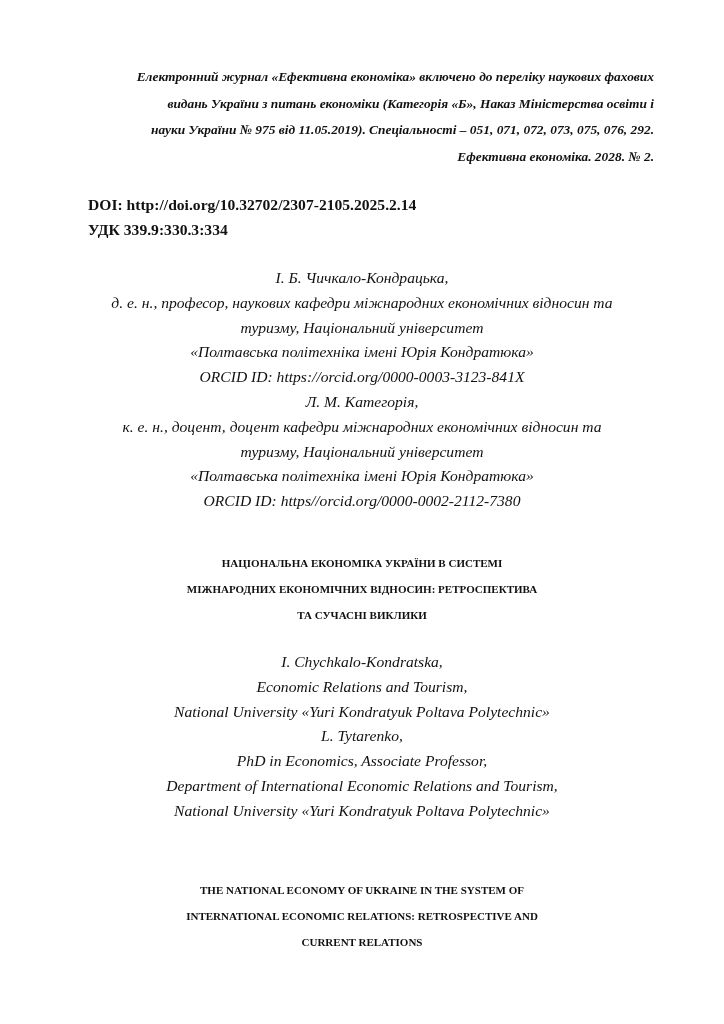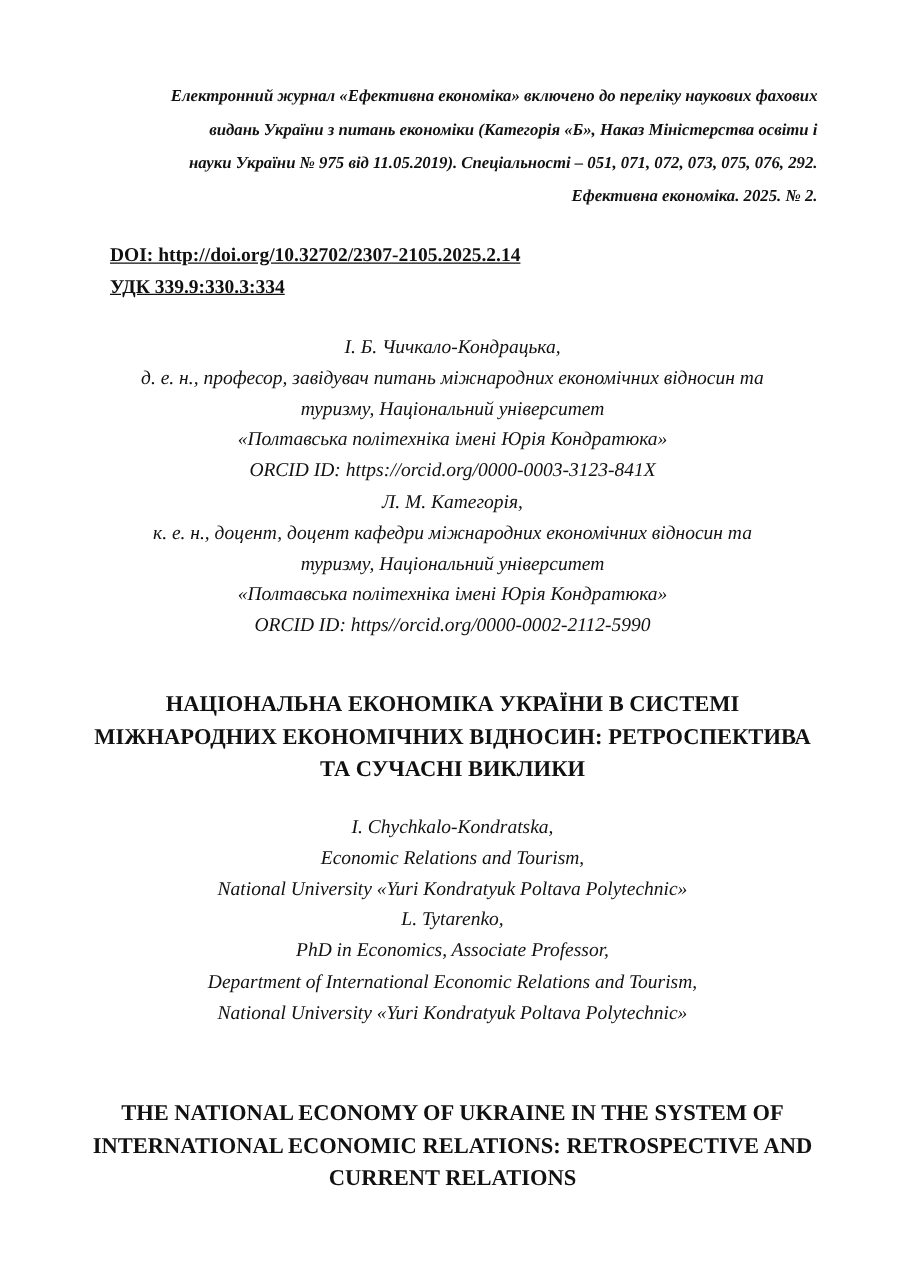--- a/index.html
+++ b/index.html
@@ -33,76 +33,75 @@
       line-height: 26.6px;
     }
     .journal-note div { white-space: nowrap; }
     .ids {
       position: absolute;
       left: 88px;
       top: 192px;
       font-weight: bold;
       font-size: 15.6px;
       line-height: 25px;
-      text-decoration: underline;
     }
     .ids div { white-space: nowrap; }
     .author-block {
       position: absolute;
       left: 40px;
       width: 644px;
       text-align: center;
       font-style: italic;
       font-size: 15.6px;
       line-height: 24.8px;
     }
     .author-block div { white-space: nowrap; text-align: center; }
     .ua-authors { top: 266px; }
     .en-authors { top: 650px; }
     .title {
       position: absolute;
       left: 40px;
       width: 644px;
       text-align: center;
       font-weight: bold;
-      font-size: 18px;
+      font-size: 11px;
       line-height: 25.8px;
     }
     .title div { white-space: nowrap; }
     .ua-title { top: 551px; }
     .en-title { top: 878px; }
   </style>
 </head>
 <body>
 
 <div class="page">
 
   <div class="journal-note">
     <div>Електронний журнал «Ефективна економіка» включено до переліку наукових фахових</div>
     <div>видань України з питань економіки (Категорія «Б», Наказ Міністерства освіти і</div>
     <div>науки України № 975 від 11.05.2019). Спеціальності – 051, 071, 072, 073, 075, 076, 292.</div>
-    <div>Ефективна економіка. 2025. № 2.</div>
+    <div>Ефективна економіка. 2028. № 2.</div>
   </div>
 
   <div class="ids">
     <div>DOI: http://doi.org/10.32702/2307-2105.2025.2.14</div>
     <div>УДК 339.9:330.3:334</div>
   </div>
 
   <div class="author-block ua-authors">
     <div>І. Б. Чичкало-Кондрацька,</div>
-    <div>д. е. н., професор, завідувач питань міжнародних економічних відносин та</div>
+    <div>д. е. н., професор, наукових кафедри міжнародних економічних відносин та</div>
     <div>туризму, Національний університет</div>
     <div>«Полтавська політехніка імені Юрія Кондратюка»</div>
     <div>ORCID ID: https://orcid.org/0000-0003-3123-841X</div>
     <div>Л. М. Категорія,</div>
     <div>к. е. н., доцент, доцент кафедри міжнародних економічних відносин та</div>
     <div>туризму, Національний університет</div>
     <div>«Полтавська політехніка імені Юрія Кондратюка»</div>
-    <div>ORCID ID: https//orcid.org/0000-0002-2112-5990</div>
+    <div>ORCID ID: https//orcid.org/0000-0002-2112-7380</div>
   </div>
 
   <div class="title ua-title">
     <div>НАЦІОНАЛЬНА ЕКОНОМІКА УКРАЇНИ В СИСТЕМІ</div>
     <div>МІЖНАРОДНИХ ЕКОНОМІЧНИХ ВІДНОСИН: РЕТРОСПЕКТИВА</div>
     <div>ТА СУЧАСНІ ВИКЛИКИ</div>
   </div>
 
   <div class="author-block en-authors">
     <div>I. Chychkalo-Kondratska,</div>

